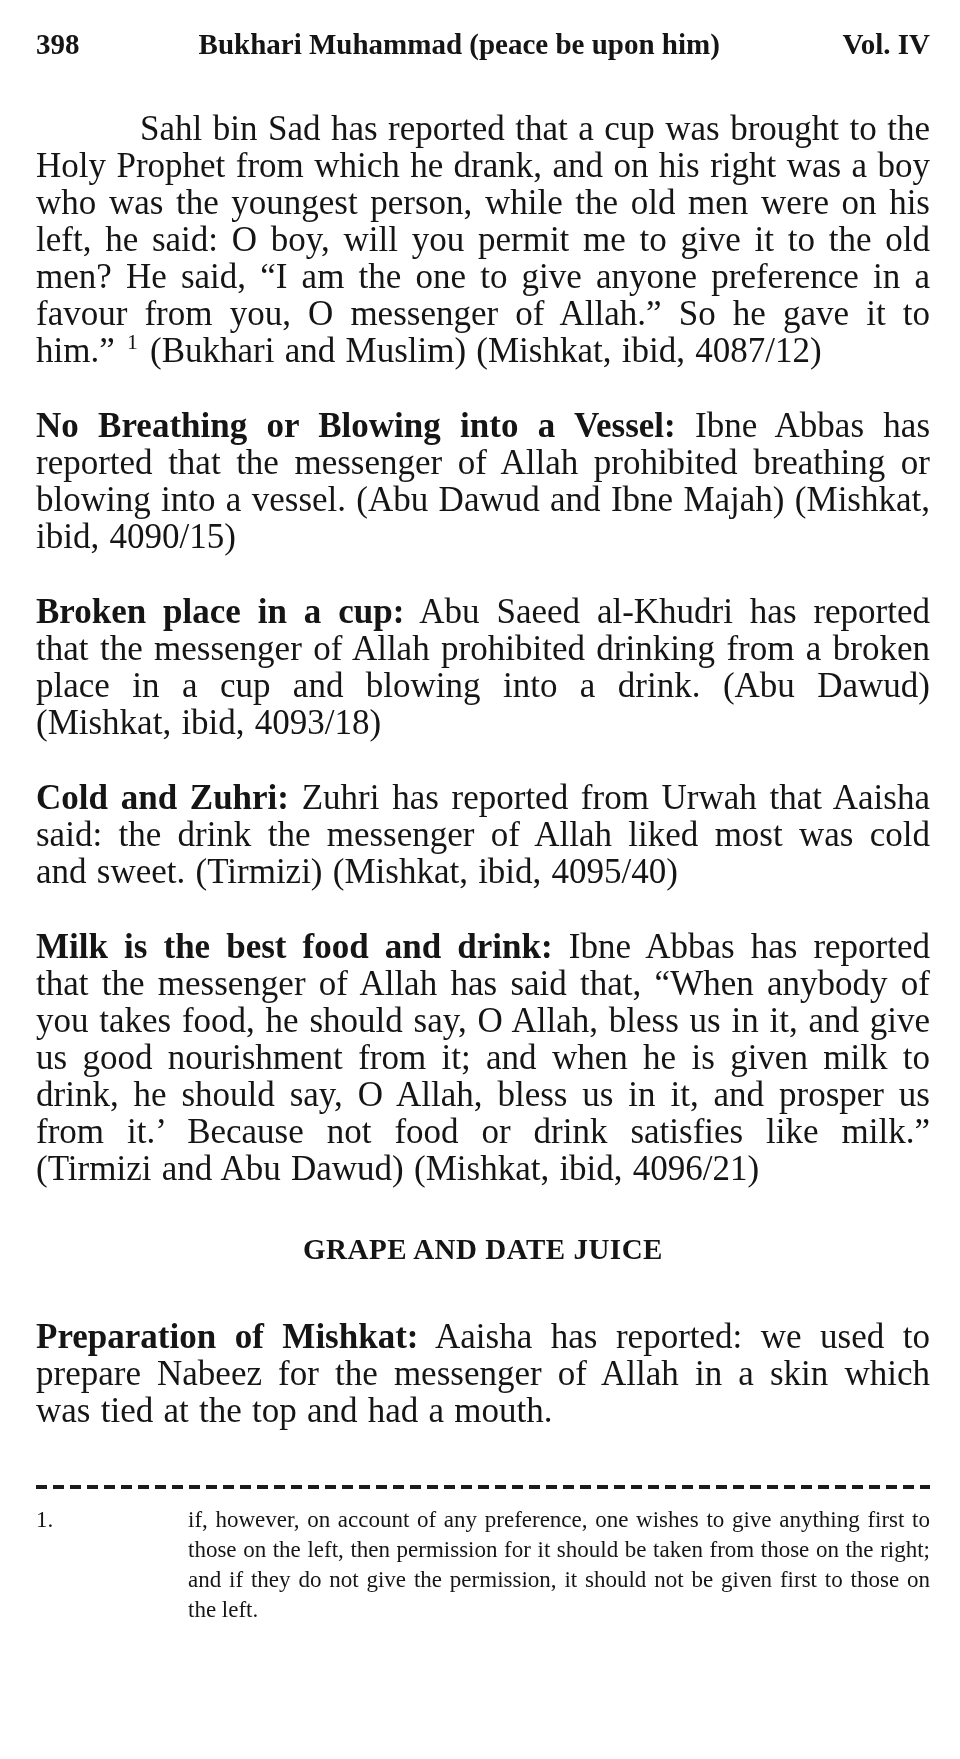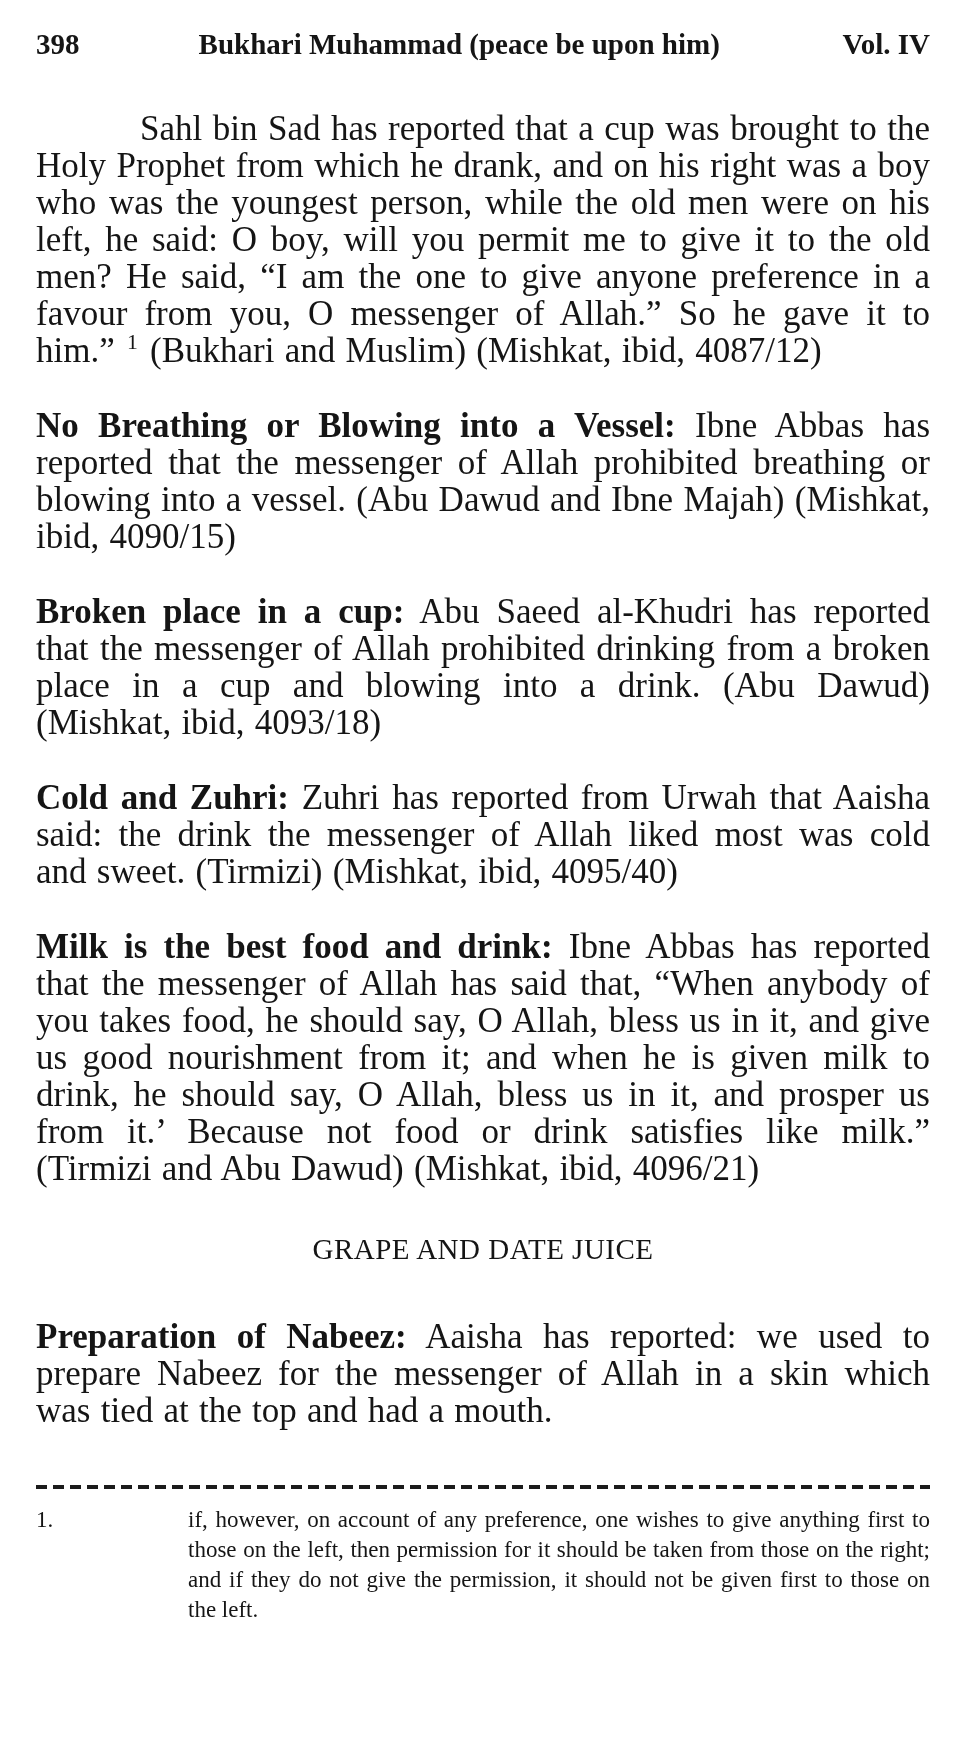--- a/index.html
+++ b/index.html
@@ -47,21 +47,21 @@
 
   .fn-ref {
     font-size: 0.62em;
     vertical-align: super;
     line-height: 0;
     padding: 0 2px;
   }
 
   .section-heading {
     font-size: 29px;
-    font-weight: normal;
+    font-weight: bold;
     text-align: center;
     letter-spacing: 0.5px;
     margin: 46px 0 52px 0;
   }
 
   .footnote-sep {
     margin-top: 56px;
     height: 4px;
     width: 100%;
     background: repeating-linear-gradient(90deg, #1b1b1b 0 11px, transparent 11px 17px);
@@ -105,21 +105,21 @@
       <span>Abu Saeed al-Khudri has reported that the messenger of Allah prohibited drinking from a broken place in a cup and blowing into a drink. (Abu Dawud) (Mishkat, ibid, 4093/18)</span></p>
 
     <p class="para"><span class="lead">Cold and Zuhri:</span>
       <span>Zuhri has reported from Urwah that Aaisha said: the drink the messenger of Allah liked most was cold and sweet. (Tirmizi) (Mishkat, ibid, 4095/40)</span></p>
 
     <p class="para"><span class="lead">Milk is the best food and drink:</span>
       <span>Ibne Abbas has reported that the messenger of Allah has said that, “When anybody of you takes food, he should say, O Allah, bless us in it, and give us good nourishment from it; and when he is given milk to drink, he should say, O Allah, bless us in it, and prosper us from it.’ Because not food or drink satisfies like milk.” (Tirmizi and Abu Dawud) (Mishkat, ibid, 4096/21)</span></p>
 
     <div class="section-heading">GRAPE AND DATE JUICE</div>
 
-    <p class="para"><span class="lead">Preparation of Nabeez:</span>
+    <p class="para"><span class="lead">Preparation of Mishkat:</span>
       <span>Aaisha has reported: we used to prepare Nabeez for the messenger of Allah in a skin which was tied at the top and had a mouth.</span></p>
 
   </div>
 
   <div class="footnote-sep"></div>
 
   <div class="footnote">
     <span class="footnote-marker">1.</span>
     <span class="footnote-body">if, however, on account of any preference, one wishes to give anything first to those on the left, then permission for it should be taken from those on the right; and if they do not give the permission, it should not be given first to those on the left.</span>
   </div>

